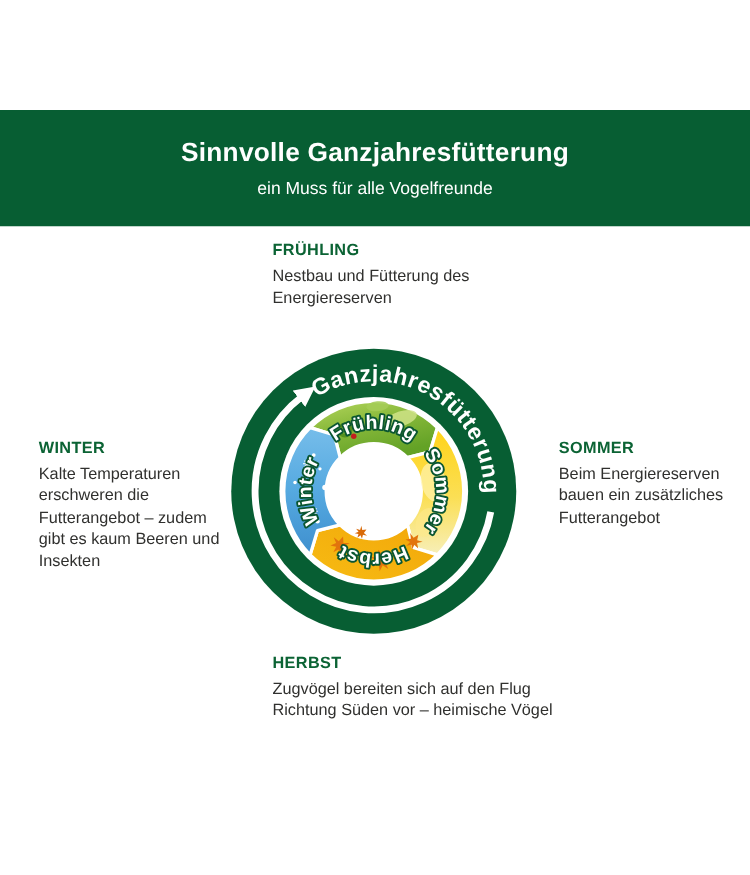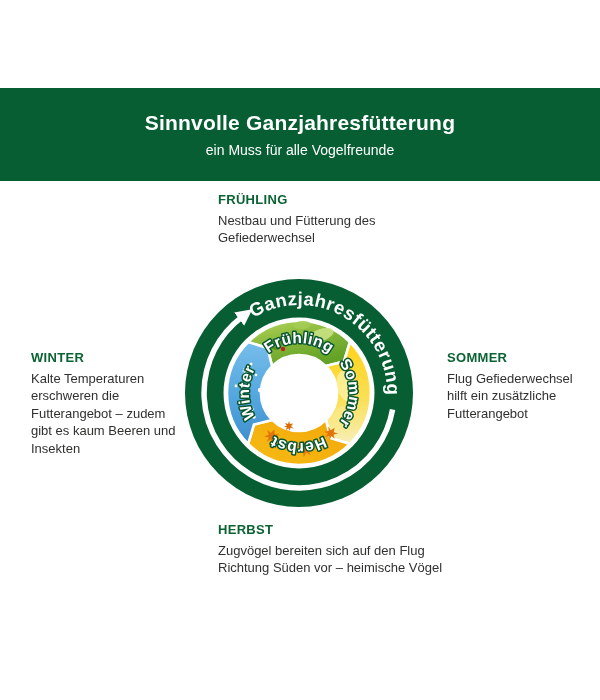--- a/index.html
+++ b/index.html
@@ -31,36 +31,36 @@
 <div class="canvas">
 
   <div class="banner">
     <div class="banner-title">Sinnvolle Ganzjahresfütterung</div>
     <div class="banner-sub">ein Muss für alle Vogelfreunde</div>
   </div>
 
   <div class="note note-fruehling">
     <h3>FRÜHLING</h3>
     <div class="line">Nestbau und Fütterung des</div>
-    <div class="line">Gefiederwechsel</div>
+    <div class="line">Energiereserven</div>
   </div>
 
   <div class="note note-winter">
     <h3>WINTER</h3>
     <div class="line">Kalte Temperaturen</div>
     <div class="line">erschweren die</div>
     <div class="line">Futterangebot – zudem</div>
     <div class="line">gibt es kaum Beeren und</div>
     <div class="line">Insekten</div>
   </div>
 
   <div class="note note-sommer">
     <h3>SOMMER</h3>
-    <div class="line">Flug Gefiederwechsel</div>
-    <div class="line">hilft ein zusätzliche</div>
+    <div class="line">Beim Energiereserven</div>
+    <div class="line">bauen ein zusätzliches</div>
     <div class="line">Futterangebot</div>
   </div>
 
   <div class="note note-herbst">
     <h3>HERBST</h3>
     <div class="line">Zugvögel bereiten sich auf den Flug</div>
     <div class="line">Richtung Süden vor – heimische Vögel</div>
   </div>
 
   <svg class="wheel" viewBox="0 0 230 230">

